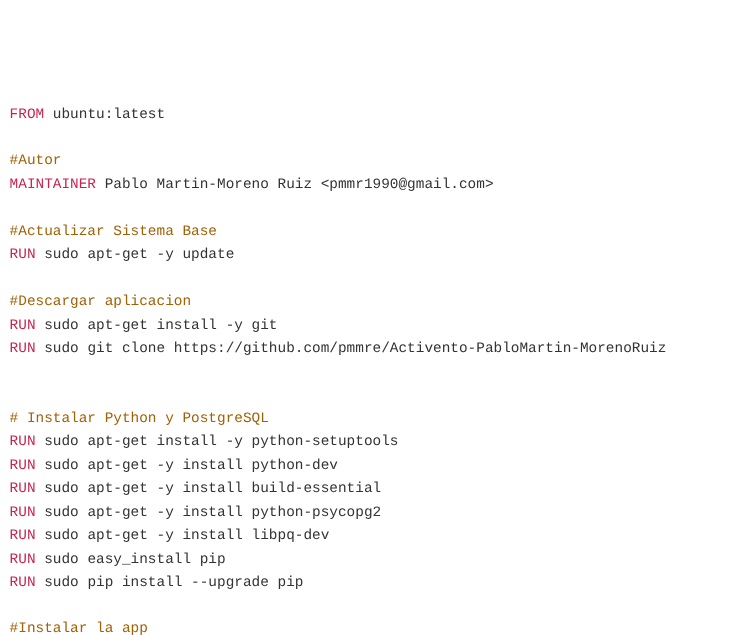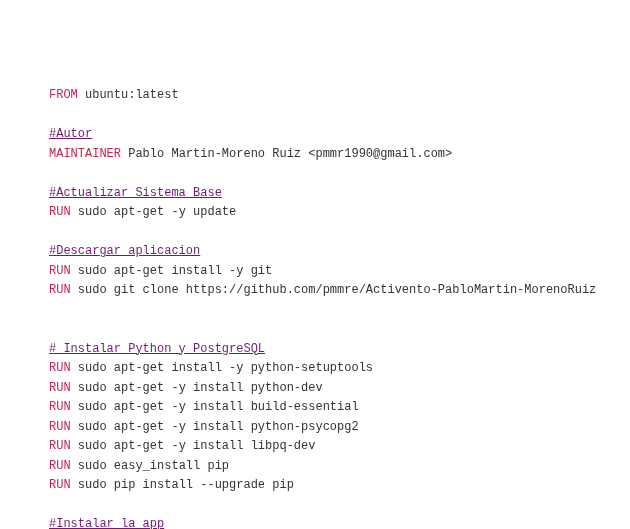--- a/index.html
+++ b/index.html
@@ -8,23 +8,23 @@
     font-family: Consolas, Monaco, "Courier New", monospace;
     font-size: 12px;
     line-height: 19.5px;
     background: #ffffff;
     color: #333333;
     width: 630px;
     box-sizing: border-box;
     white-space: pre;
   }
   .kw  { color: #c7254e; }
-  .cm  { color: #701a75; text-decoration: underline; }
+  .cm  { color: #a16207; }
   .txt { color: #333333; }
-  .line { display: block; margin-left: 41px; }
+  .line { display: block; }
 </style>
 </head>
 <body>
 
 
 
 <div id="code"><span class="line"><span class="kw">FROM</span><span class="txt"> ubuntu:latest</span></span><span class="line">&nbsp;</span><span class="line"><span class="cm">#Autor</span></span><span class="line"><span class="kw">MAINTAINER</span><span class="txt"> Pablo Martin-Moreno Ruiz &lt;pmmr1990@gmail.com&gt;</span></span><span class="line">&nbsp;</span><span class="line"><span class="cm">#Actualizar Sistema Base</span></span><span class="line"><span class="kw">RUN</span><span class="txt"> sudo apt-get -y update</span></span><span class="line">&nbsp;</span><span class="line"><span class="cm">#Descargar aplicacion</span></span><span class="line"><span class="kw">RUN</span><span class="txt"> sudo apt-get install -y git</span></span><span class="line"><span class="kw">RUN</span><span class="txt"> sudo git clone https://github.com/pmmre/Activento-PabloMartin-MorenoRuiz</span></span><span class="line">&nbsp;</span><span class="line">&nbsp;</span><span class="line"><span class="cm"># Instalar Python y PostgreSQL</span></span><span class="line"><span class="kw">RUN</span><span class="txt"> sudo apt-get install -y python-setuptools</span></span><span class="line"><span class="kw">RUN</span><span class="txt"> sudo apt-get -y install python-dev</span></span><span class="line"><span class="kw">RUN</span><span class="txt"> sudo apt-get -y install build-essential</span></span><span class="line"><span class="kw">RUN</span><span class="txt"> sudo apt-get -y install python-psycopg2</span></span><span class="line"><span class="kw">RUN</span><span class="txt"> sudo apt-get -y install libpq-dev</span></span><span class="line"><span class="kw">RUN</span><span class="txt"> sudo easy_install pip</span></span><span class="line"><span class="kw">RUN</span><span class="txt"> sudo pip install --upgrade pip</span></span><span class="line">&nbsp;</span><span class="line"><span class="cm">#Instalar la app</span></span></div>
 
 
 

